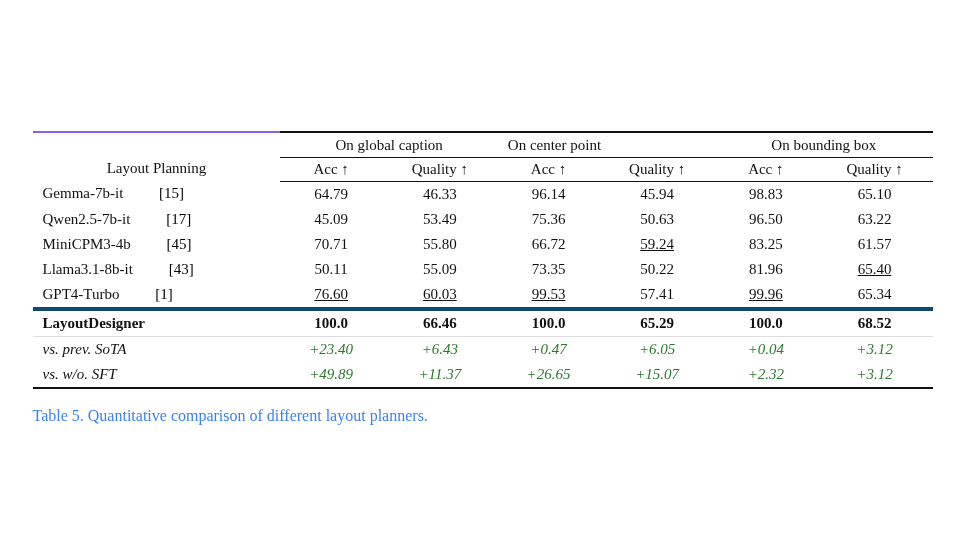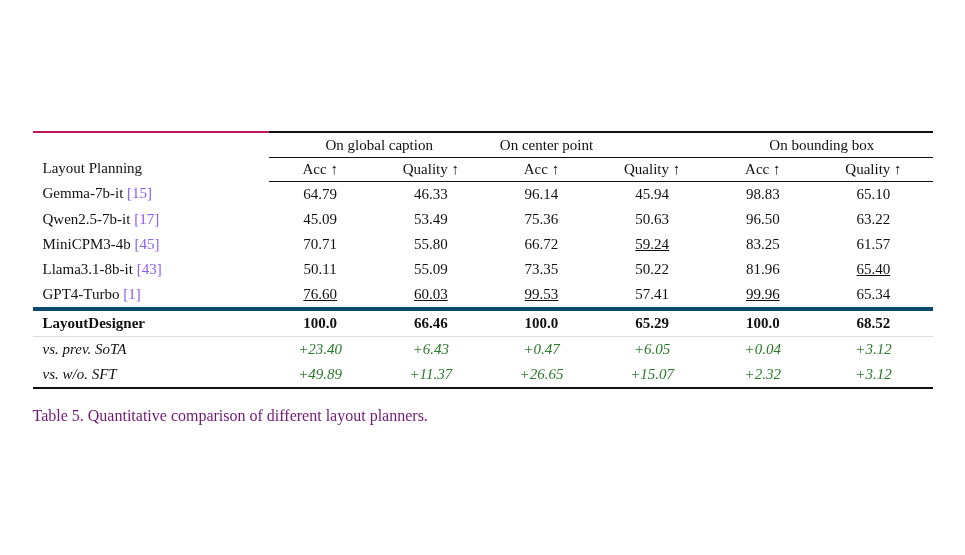--- a/index.html
+++ b/index.html
@@ -28,33 +28,34 @@
       white-space: nowrap;
     }
     td.row-label, th.row-label {
       text-align: left;
     }
     .col-span-header {
       border-bottom: 1px solid #111;
       padding-bottom: 2px;
     }
     .blue-ref {
-      color: #8b5cf6;
+      color: #000000;
+      margin-left: 32px;
     }
     .underlined {
       text-decoration: underline;
     }
     .green-text {
       color: #2a7a2a;
       font-style: italic;
     }
     .caption {
       margin-top: 18px;
       font-size: 16px;
-      color: #701a75;
+      color: #3b82f6;
     }
     .layout-planning-header {
       text-align: left;
       vertical-align: bottom;
       font-weight: normal;
       font-size: 15px;
       padding-bottom: 6px;
     }
   </style>
 </head>
@@ -68,21 +69,21 @@
       <col style="width:70px">
       <col style="width:80px">
       <col style="width:70px">
       <col style="width:80px">
       <col style="width:70px">
       <col style="width:80px">
     </colgroup>
     <thead>
 
       <tr style="border-top: 2px solid #111;">
-        <th class="layout-planning-header" rowspan="2" style="border-top: 2px solid #be185d; vertical-align:bottom; padding-bottom:4px;">Layout Planning</th>
+        <th class="layout-planning-header" rowspan="2" style="border-top: 2px solid #8b5cf6; vertical-align:bottom; padding-bottom:4px;text-align:center;">Layout Planning</th>
         <th colspan="2" class="col-span-header" style="border-top:2px solid #111; border-bottom:1px solid #111; text-align:center; font-weight:normal; padding-bottom:3px;">On global caption</th>
         <th colspan="2" class="col-span-header" style="border-top:2px solid #111; border-bottom:1px solid #111; text-align:left; font-weight:normal; padding-bottom:3px;">On center point</th>
         <th colspan="2" class="col-span-header" style="border-top:2px solid #111; border-bottom:1px solid #111; text-align:center; font-weight:normal; padding-bottom:3px;">On bounding box</th>
       </tr>
 
       <tr>
         <th style="font-weight:normal; border-bottom:1px solid #111; padding-top:3px; padding-bottom:3px;">Acc ↑</th>
         <th style="font-weight:normal; border-bottom:1px solid #111; padding-top:3px; padding-bottom:3px;">Quality ↑</th>
         <th style="font-weight:normal; border-bottom:1px solid #111; padding-top:3px; padding-bottom:3px;">Acc ↑</th>
         <th style="font-weight:normal; border-bottom:1px solid #111; padding-top:3px; padding-bottom:3px;">Quality ↑</th>

